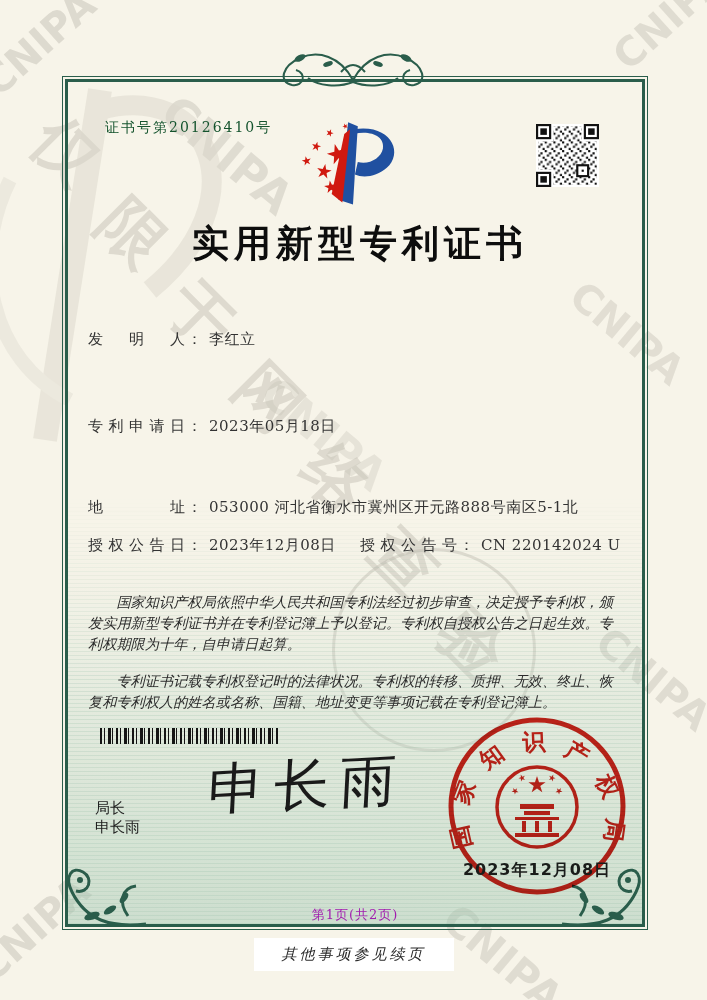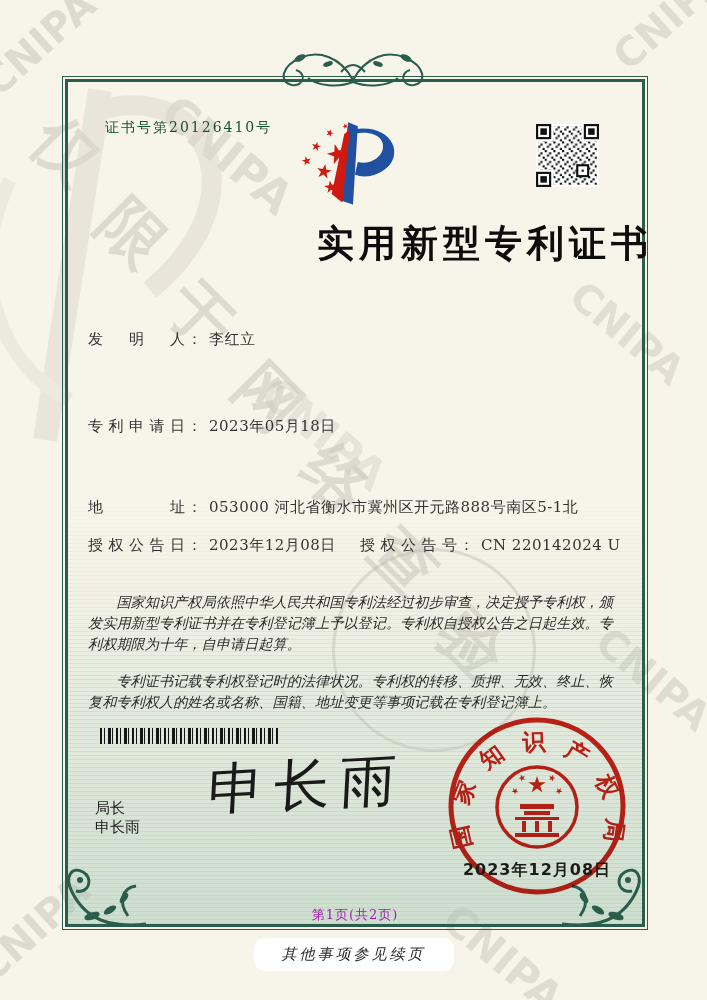--- a/index.html
+++ b/index.html
@@ -26,21 +26,21 @@
       mask-image:linear-gradient(to bottom,transparent 0,#000 45%);}
 
   .ornament-top{position:absolute;left:248px;top:38px;z-index:2;}
   .flourish{position:absolute;z-index:2;}
 
   
   .cert-no{position:absolute;left:105px;top:119px;font-size:14px;letter-spacing:2px;
            color:#14532d;z-index:3;}
   .logo{position:absolute;left:294px;top:116px;z-index:3;}
   .qr{position:absolute;left:536px;top:124px;z-index:3;}
-  .title{position:absolute;left:62px;width:586px;top:219px;text-align:right;
+  .title{position:absolute;left:62px;width:586px;top:219px;text-align:center;
          font-size:37px;font-weight:bold;letter-spacing:5px;padding-left:5px;
          color:#0d0d0d;z-index:3;}
 
   .frow{position:absolute;left:88px;width:545px;font-size:15px;color:#333;z-index:3;}
   .flabel{display:inline-block;width:97px;text-align:justify;text-align-last:justify;
           vertical-align:top;}
   .fcolon{display:inline-block;margin:0 7px 0 2px;}
   .fvalue{letter-spacing:.5px;}
   .fpair2{position:absolute;left:272px;top:0;}
 
@@ -66,21 +66,21 @@
   .seal{position:absolute;left:446px;top:715px;width:182px;height:182px;z-index:4;
         mix-blend-mode:multiply;opacity:.95;}
   .seal-date{position:absolute;left:0;right:0;bottom:16px;text-align:center;
       font-size:16px;font-weight:bold;color:#131313;letter-spacing:1px;
       font-family:"DejaVu Sans",sans-serif;}
 
   .page-indicator{position:absolute;left:62px;width:586px;top:906px;text-align:center;
       font-size:13px;letter-spacing:1px;color:#a21caf;z-index:3;}
   .continuation{position:absolute;left:50%;transform:translateX(-50%);top:938px;
       background:#ffffff;padding:7px 28px;font-size:15px;letter-spacing:3px;
-      color:#2b2b2b;font-style:italic;z-index:3;white-space:nowrap;border-radius:11px;}
+      color:#2b2b2b;font-style:italic;z-index:3;white-space:nowrap;}
 </style>
 </head>
 <body>
 
 <div class="page">
 
   <svg width="0" height="0" style="position:absolute">
     <defs>
       <path id="star5" d="M0,-1 L0.2245,-0.309 0.951,-0.309 0.363,0.118 0.588,0.809 0,0.382 -0.588,0.809 -0.363,0.118 -0.951,-0.309 -0.2245,-0.309 Z"></path>
       <pattern id="qrp" width="4" height="4" patternUnits="userSpaceOnUse">

